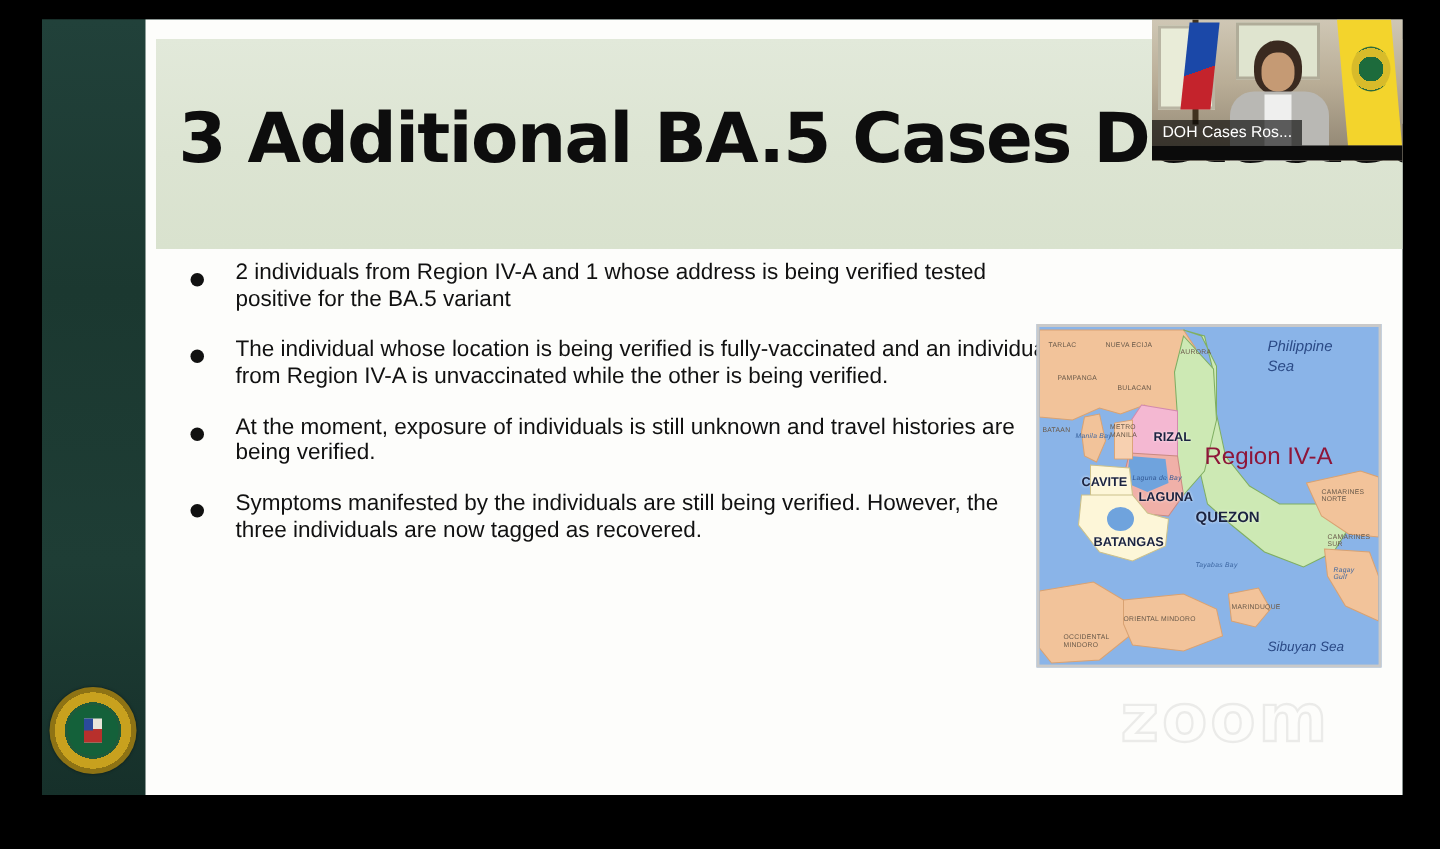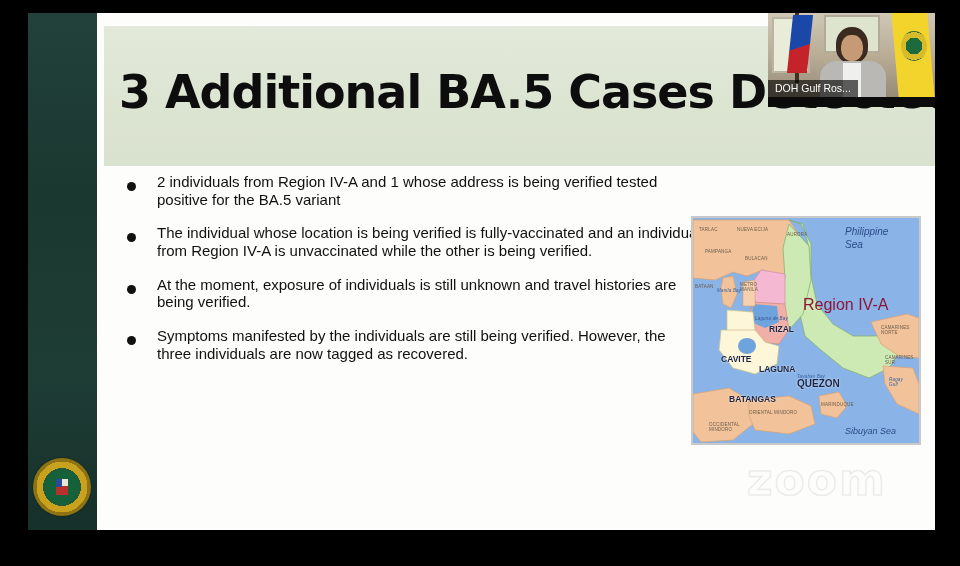--- a/index.html
+++ b/index.html
@@ -27,21 +27,21 @@
   .bullet{display:flex;align-items:flex-start;margin-bottom:16px;}
   .bullet .dot{flex:0 0 auto;width:9px;height:9px;border-radius:50%;background:#111;
     margin:9px 21px 0 0;}
   .bullet .txt{font-size:15px;line-height:1.18;color:#111;
     font-family:"Liberation Sans",sans-serif;}
 
   
   #map-wrap{position:absolute;left:594px;top:203px;width:226px;height:225px;
     border:2px solid #c9c9c9;background:#8ab4e8;overflow:hidden;}
   #map{position:absolute;inset:0;}
-  .lbl{position:absolute;color:#1b2340;font-weight:bold;text-shadow:0 0 2px rgba(255,255,255,.8);margin-top:38px;}
+  .lbl{position:absolute;color:#1b2340;font-weight:bold;text-shadow:0 0 2px rgba(255,255,255,.8);}
   .sea-lbl{position:absolute;color:#2b4a86;font-style:italic;}
   .tiny{position:absolute;color:#6a5a4a;font-size:4.5px;letter-spacing:.2px;}
   #region-label{position:absolute;left:110px;top:78px;font-size:16px;font-weight:normal;
     color:#8e1538;font-family:"Liberation Sans",sans-serif;}
 
   
   #zoom-mark{position:absolute;left:650px;top:441px;font-size:44px;font-weight:bold;
     letter-spacing:2px;color:transparent;-webkit-text-stroke:1.6px rgba(0,0,0,.07);
     font-family:"DejaVu Sans","Liberation Sans",sans-serif;}
 
@@ -194,17 +194,17 @@
     <div class="window-l"></div>
     <div class="window-r"></div>
     <div class="flagpole"></div>
     <div class="flag-ph"></div>
     <div class="flag-y"></div>
     <div class="seal2"></div>
     <div class="person-head"></div>
     <div class="person-face"></div>
     <div class="person-body"></div>
     <div class="person-shirt"></div>
-    <div class="name-strip">DOH Gulf Ros...</div>
+    <div class="name-strip">DOH Cases Ros...</div>
     <div class="darkbar"></div>
   </div>
 
 </div>
 
 </body></html>

